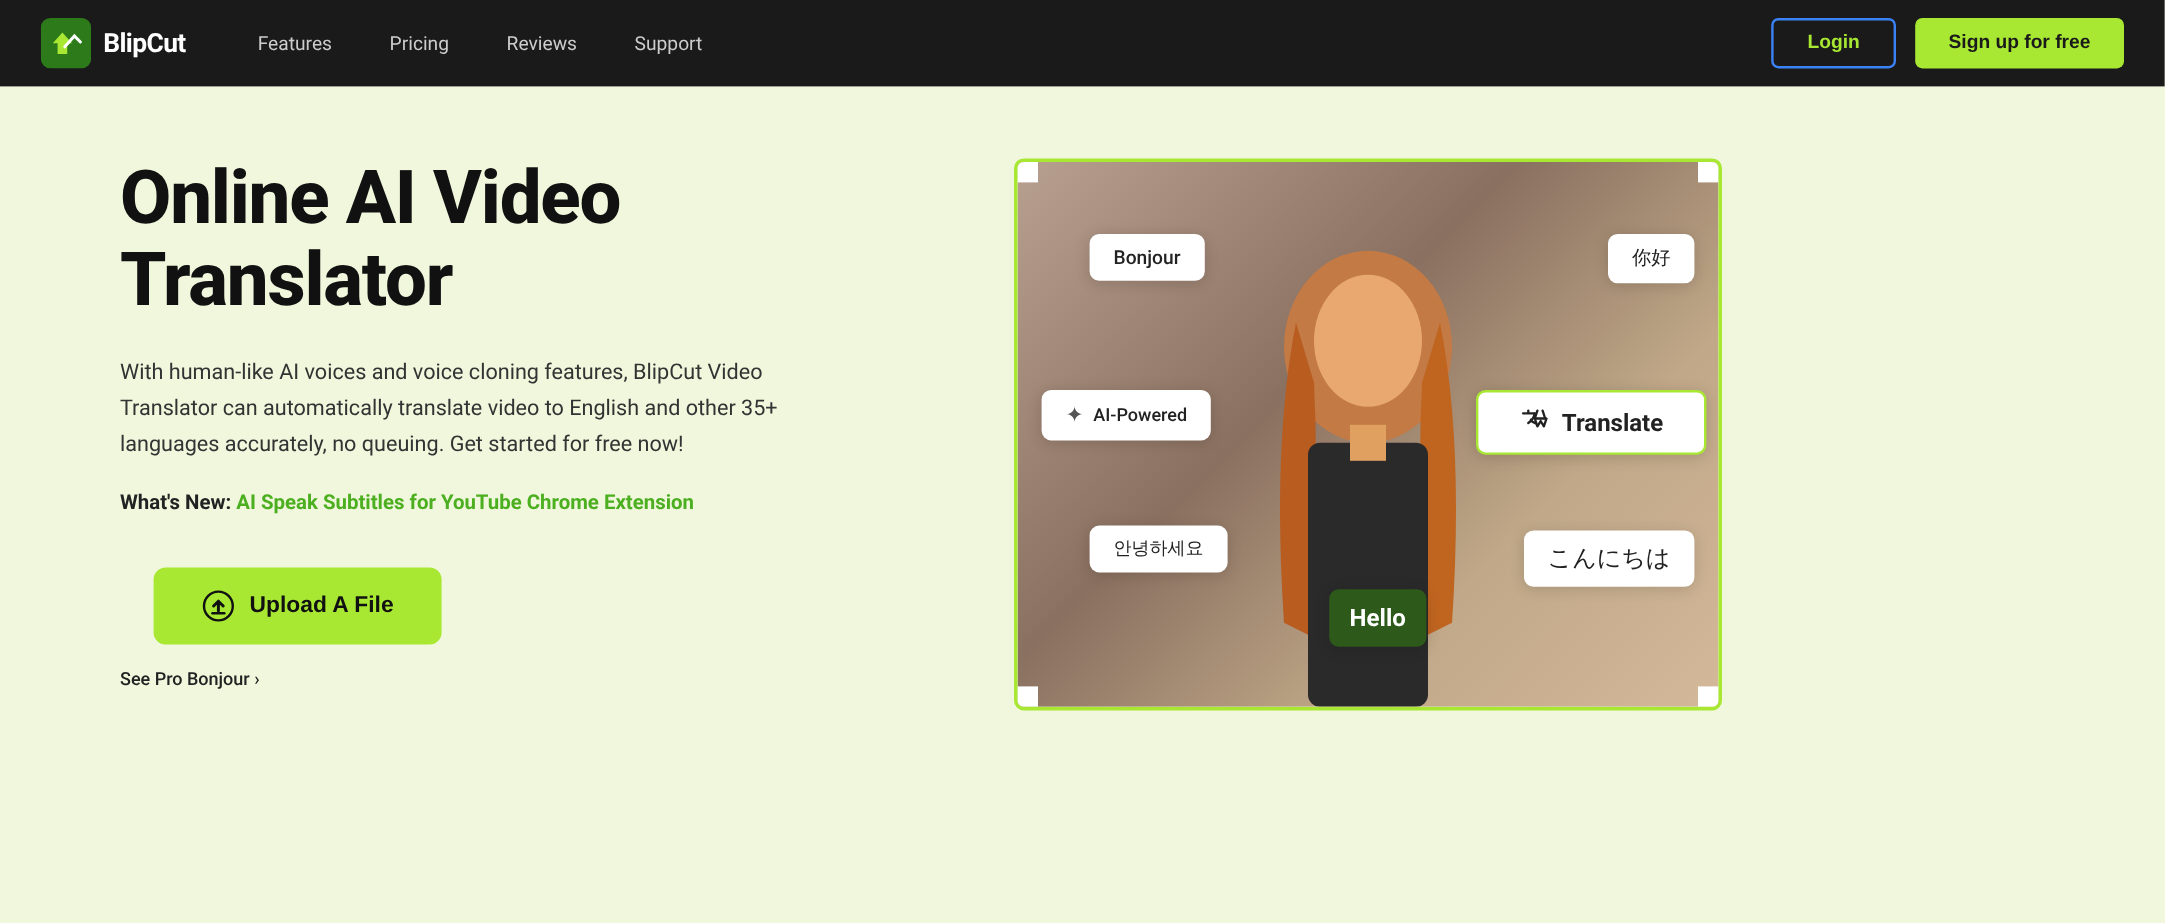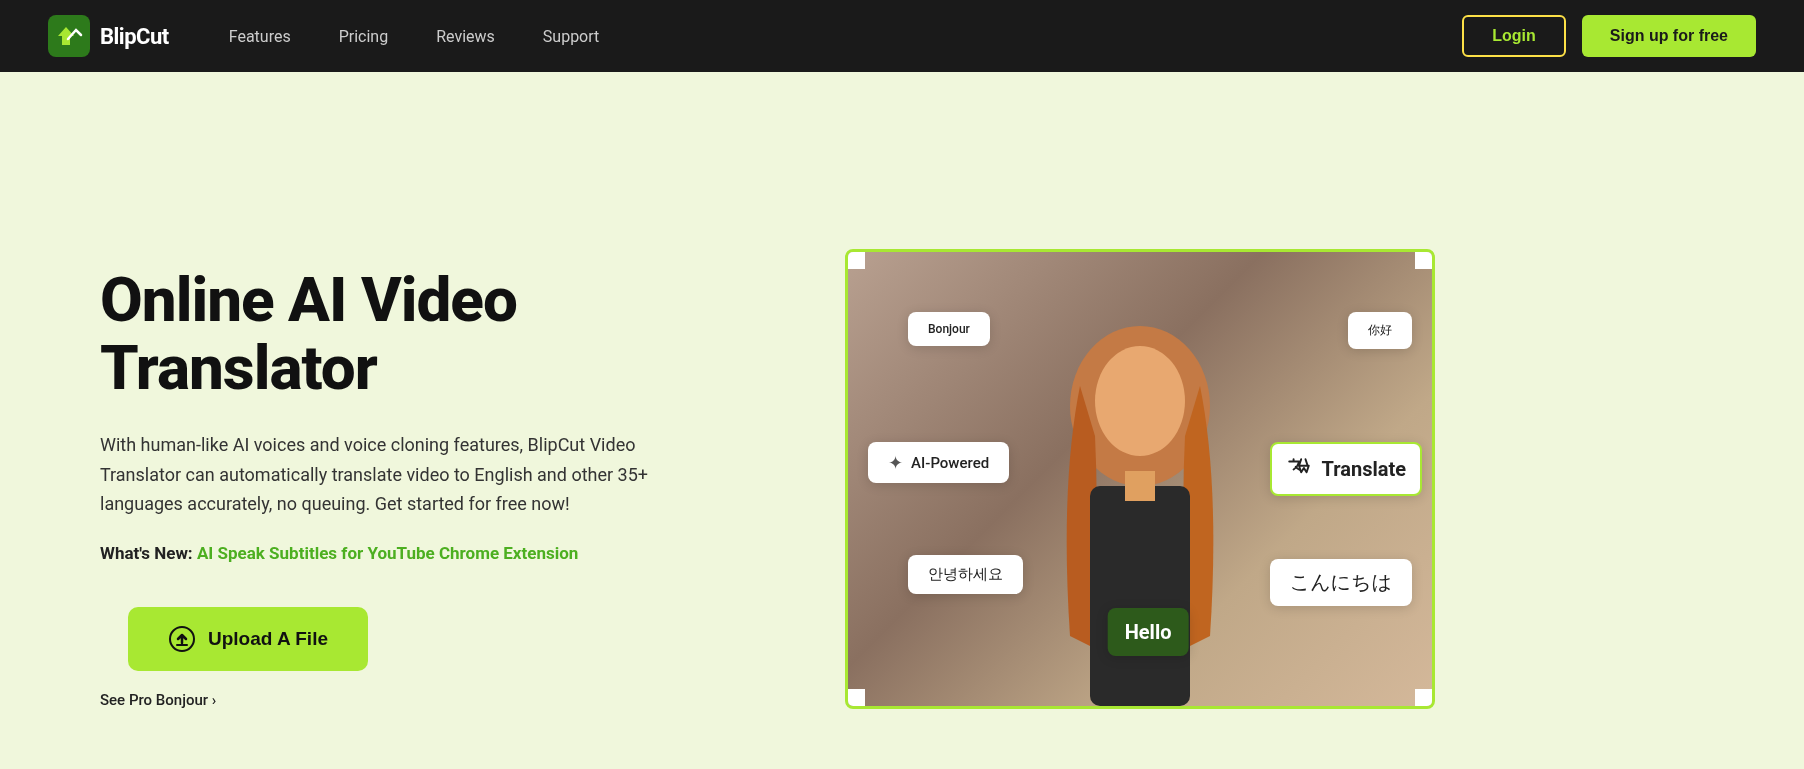--- a/index.html
+++ b/index.html
@@ -3,21 +3,21 @@
   <meta charset="utf-8">
   <style>
     * { margin: 0; padding: 0; box-sizing: border-box; }
     body { font-family: -apple-system, BlinkMacSystemFont, 'Segoe UI', Roboto, sans-serif; background: #f5f9e8; overflow-x: hidden; }
 
     
     nav {
       background: #1a1a1a;
       display: flex;
       align-items: center;
-      padding: 0 48px;
+      padding: 0 34px;
       height: 72px;
       position: relative;
       z-index: 10;
     }
     .nav-logo {
       display: flex;
       align-items: center;
       gap: 10px;
       margin-right: 60px;
     }
@@ -42,21 +42,21 @@
       font-weight: 400;
       text-decoration: none;
       cursor: pointer;
     }
     .nav-actions {
       display: flex;
       gap: 16px;
       align-items: center;
     }
     .btn-login {
-      border: 2px solid #fde047;
+      border: 2px solid #3b82f6;
       color: #a8e832;
       background: transparent;
       padding: 10px 28px;
       border-radius: 6px;
       font-size: 16px;
       font-weight: 600;
       cursor: pointer;
     }
     .btn-signup {
       background: #a8e832;
@@ -67,21 +67,21 @@
       font-size: 16px;
       font-weight: 700;
       cursor: pointer;
     }
 
     
     .hero {
       background: #f0f7dc;
       min-height: 697px;
       display: flex;
-      align-items: flex-end;
+      align-items: flex-start;
       padding: 60px 80px 60px 100px;
       gap: 80px;
       position: relative;
     }
     .hero-left {
       flex: 1;
       max-width: 620px;
     }
     .hero-title {
       font-size: 62px;
@@ -187,21 +187,21 @@
       width: 280px;
       height: 420px;
     }
 
     
     .bubble {
       position: absolute;
       background: #fff;
       border-radius: 8px;
       padding: 10px 20px;
-      font-size: 12px;
+      font-size: 16px;
       font-weight: 500;
       color: #222;
       box-shadow: 0 2px 12px rgba(0,0,0,0.15);
       white-space: nowrap;
       z-index: 10;
     }
     .bubble-bonjour { top: 60px; left: 60px; }
     .bubble-nihao { top: 60px; right: 20px; }
     .bubble-ai-powered { 
       top: 190px; 
@@ -213,21 +213,21 @@
     }
     .bubble-translate { 
       top: 190px; 
       right: 10px; 
       display: flex;
       align-items: center;
       gap: 10px;
       font-size: 20px;
       font-weight: 700;
       border: 2px solid #a8e832;
-      padding: 12px 14px;
+      padding: 12px 34px;
     }
     .bubble-annyong { bottom: 112px; left: 60px; font-size: 15px; }
     .bubble-konnichiwa { bottom: 100px; right: 20px; font-size: 20px; }
     .bubble-hello { 
       bottom: 50px; 
       left: 50%; 
       transform: translateX(-40%);
       background: #2d5a1b;
       color: #fff;
       font-size: 20px;

